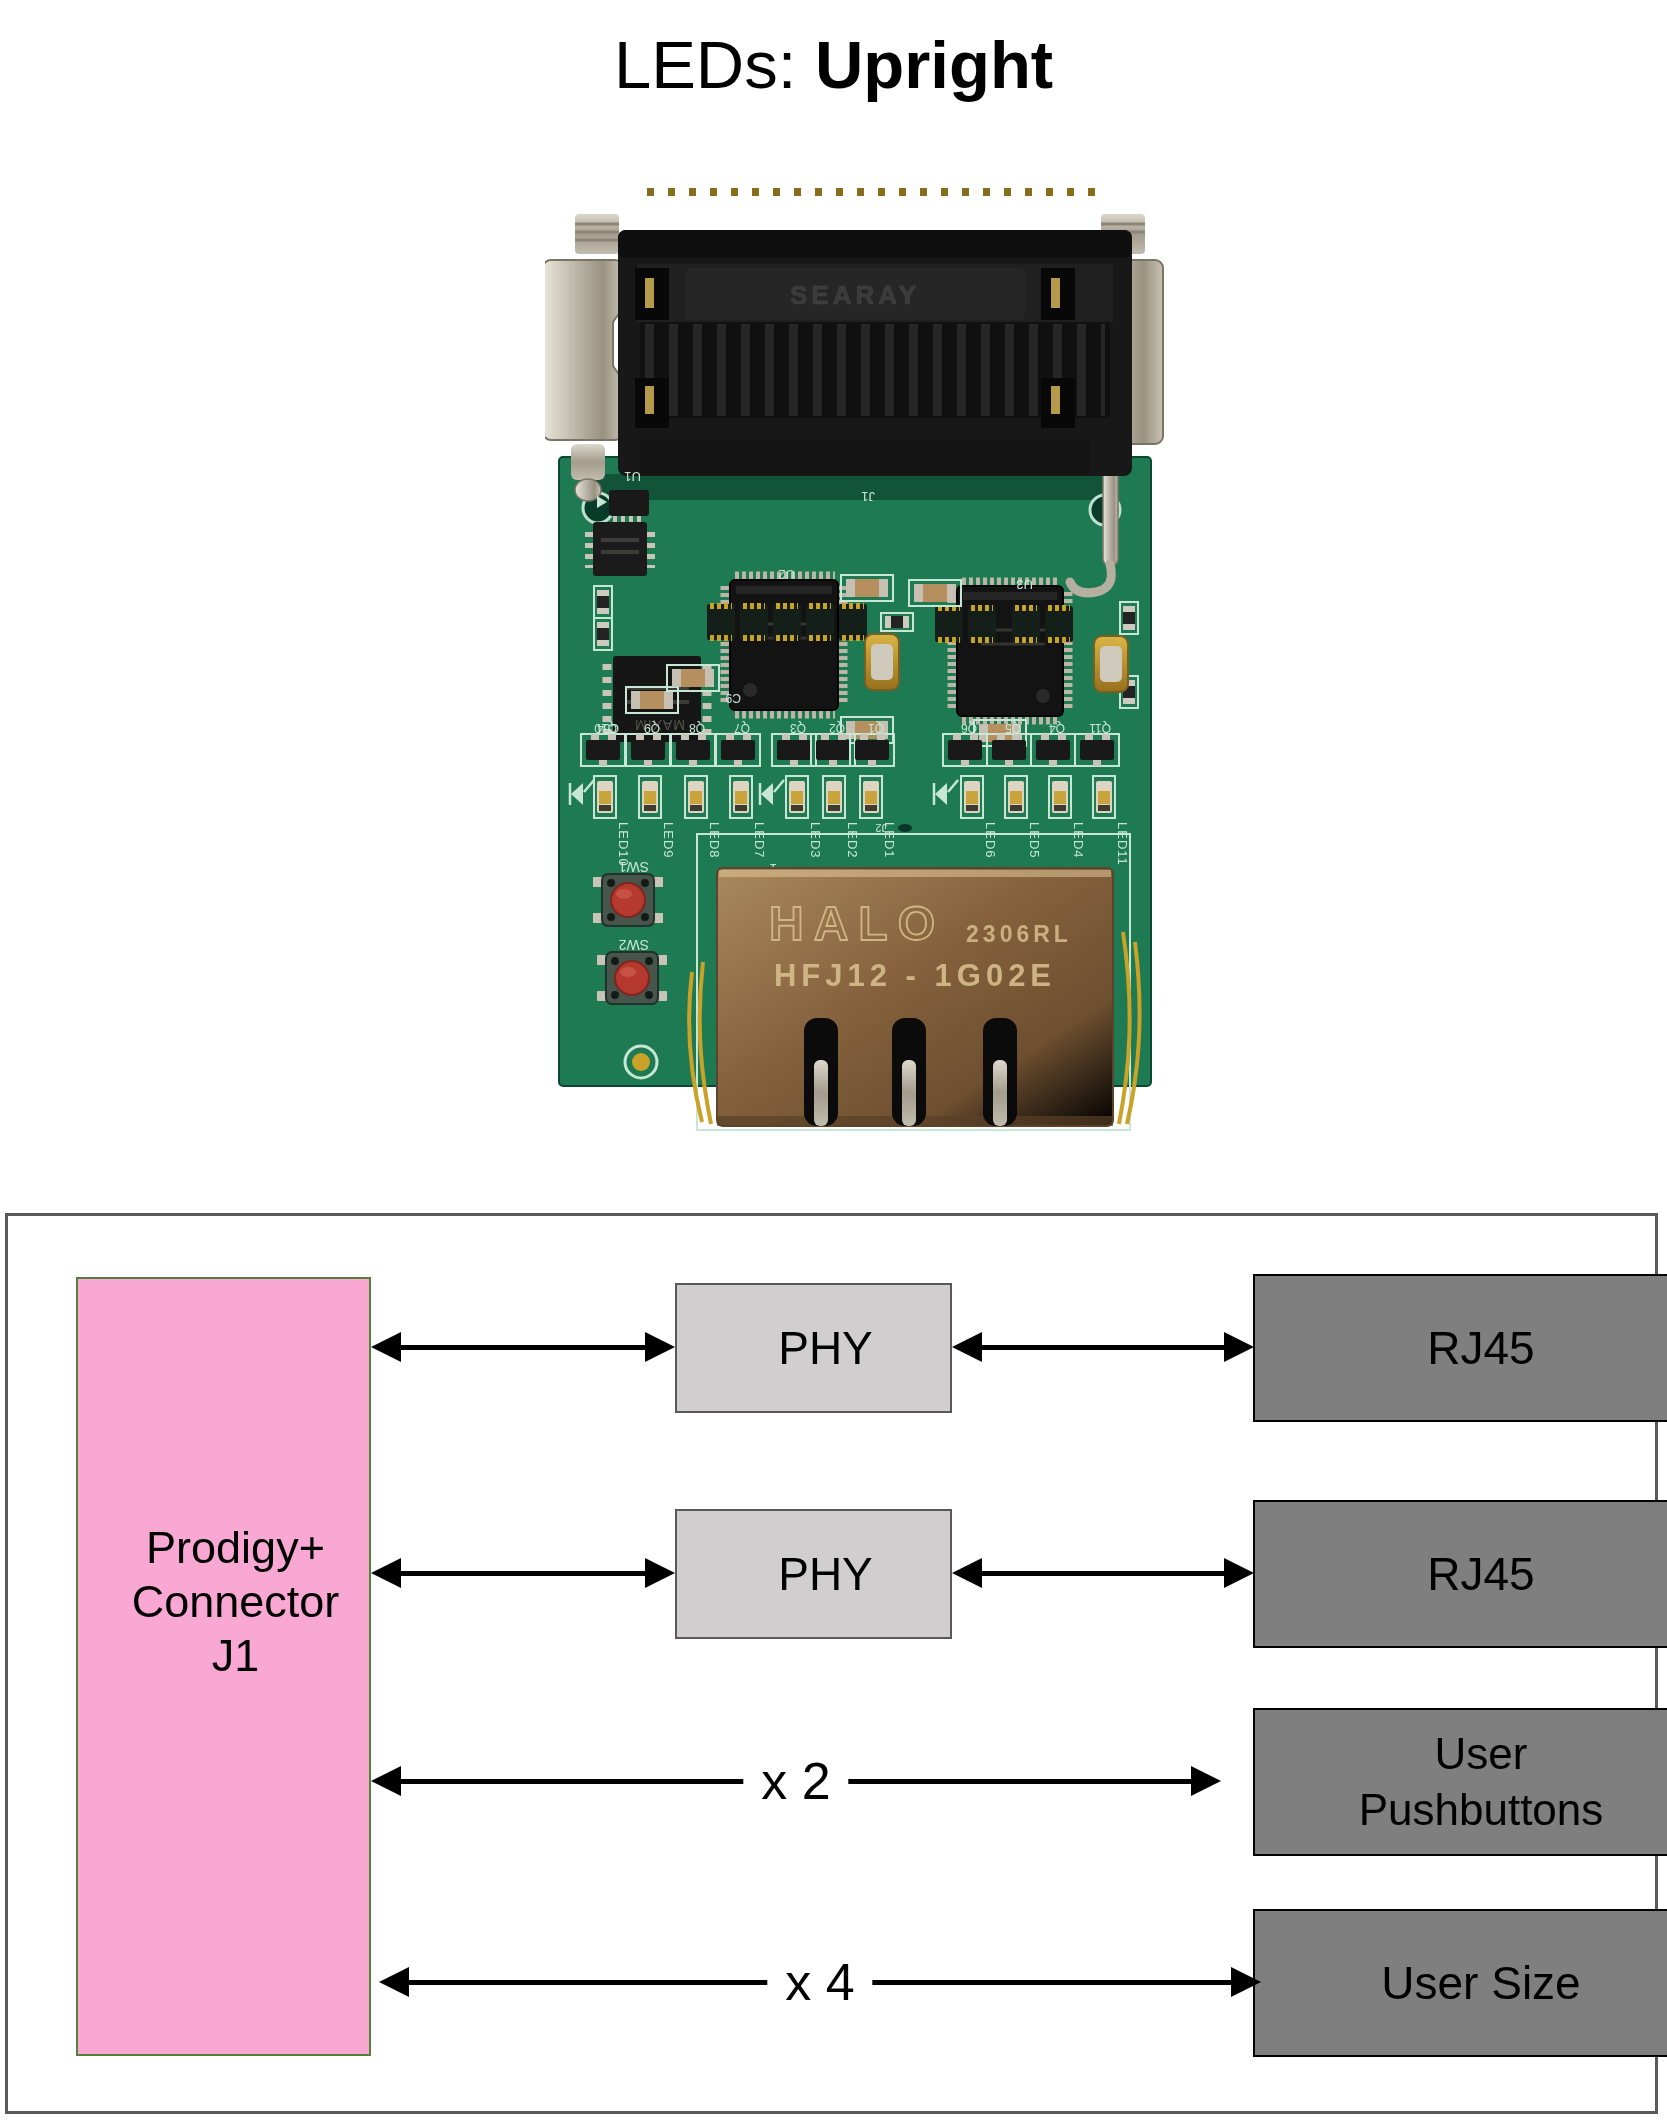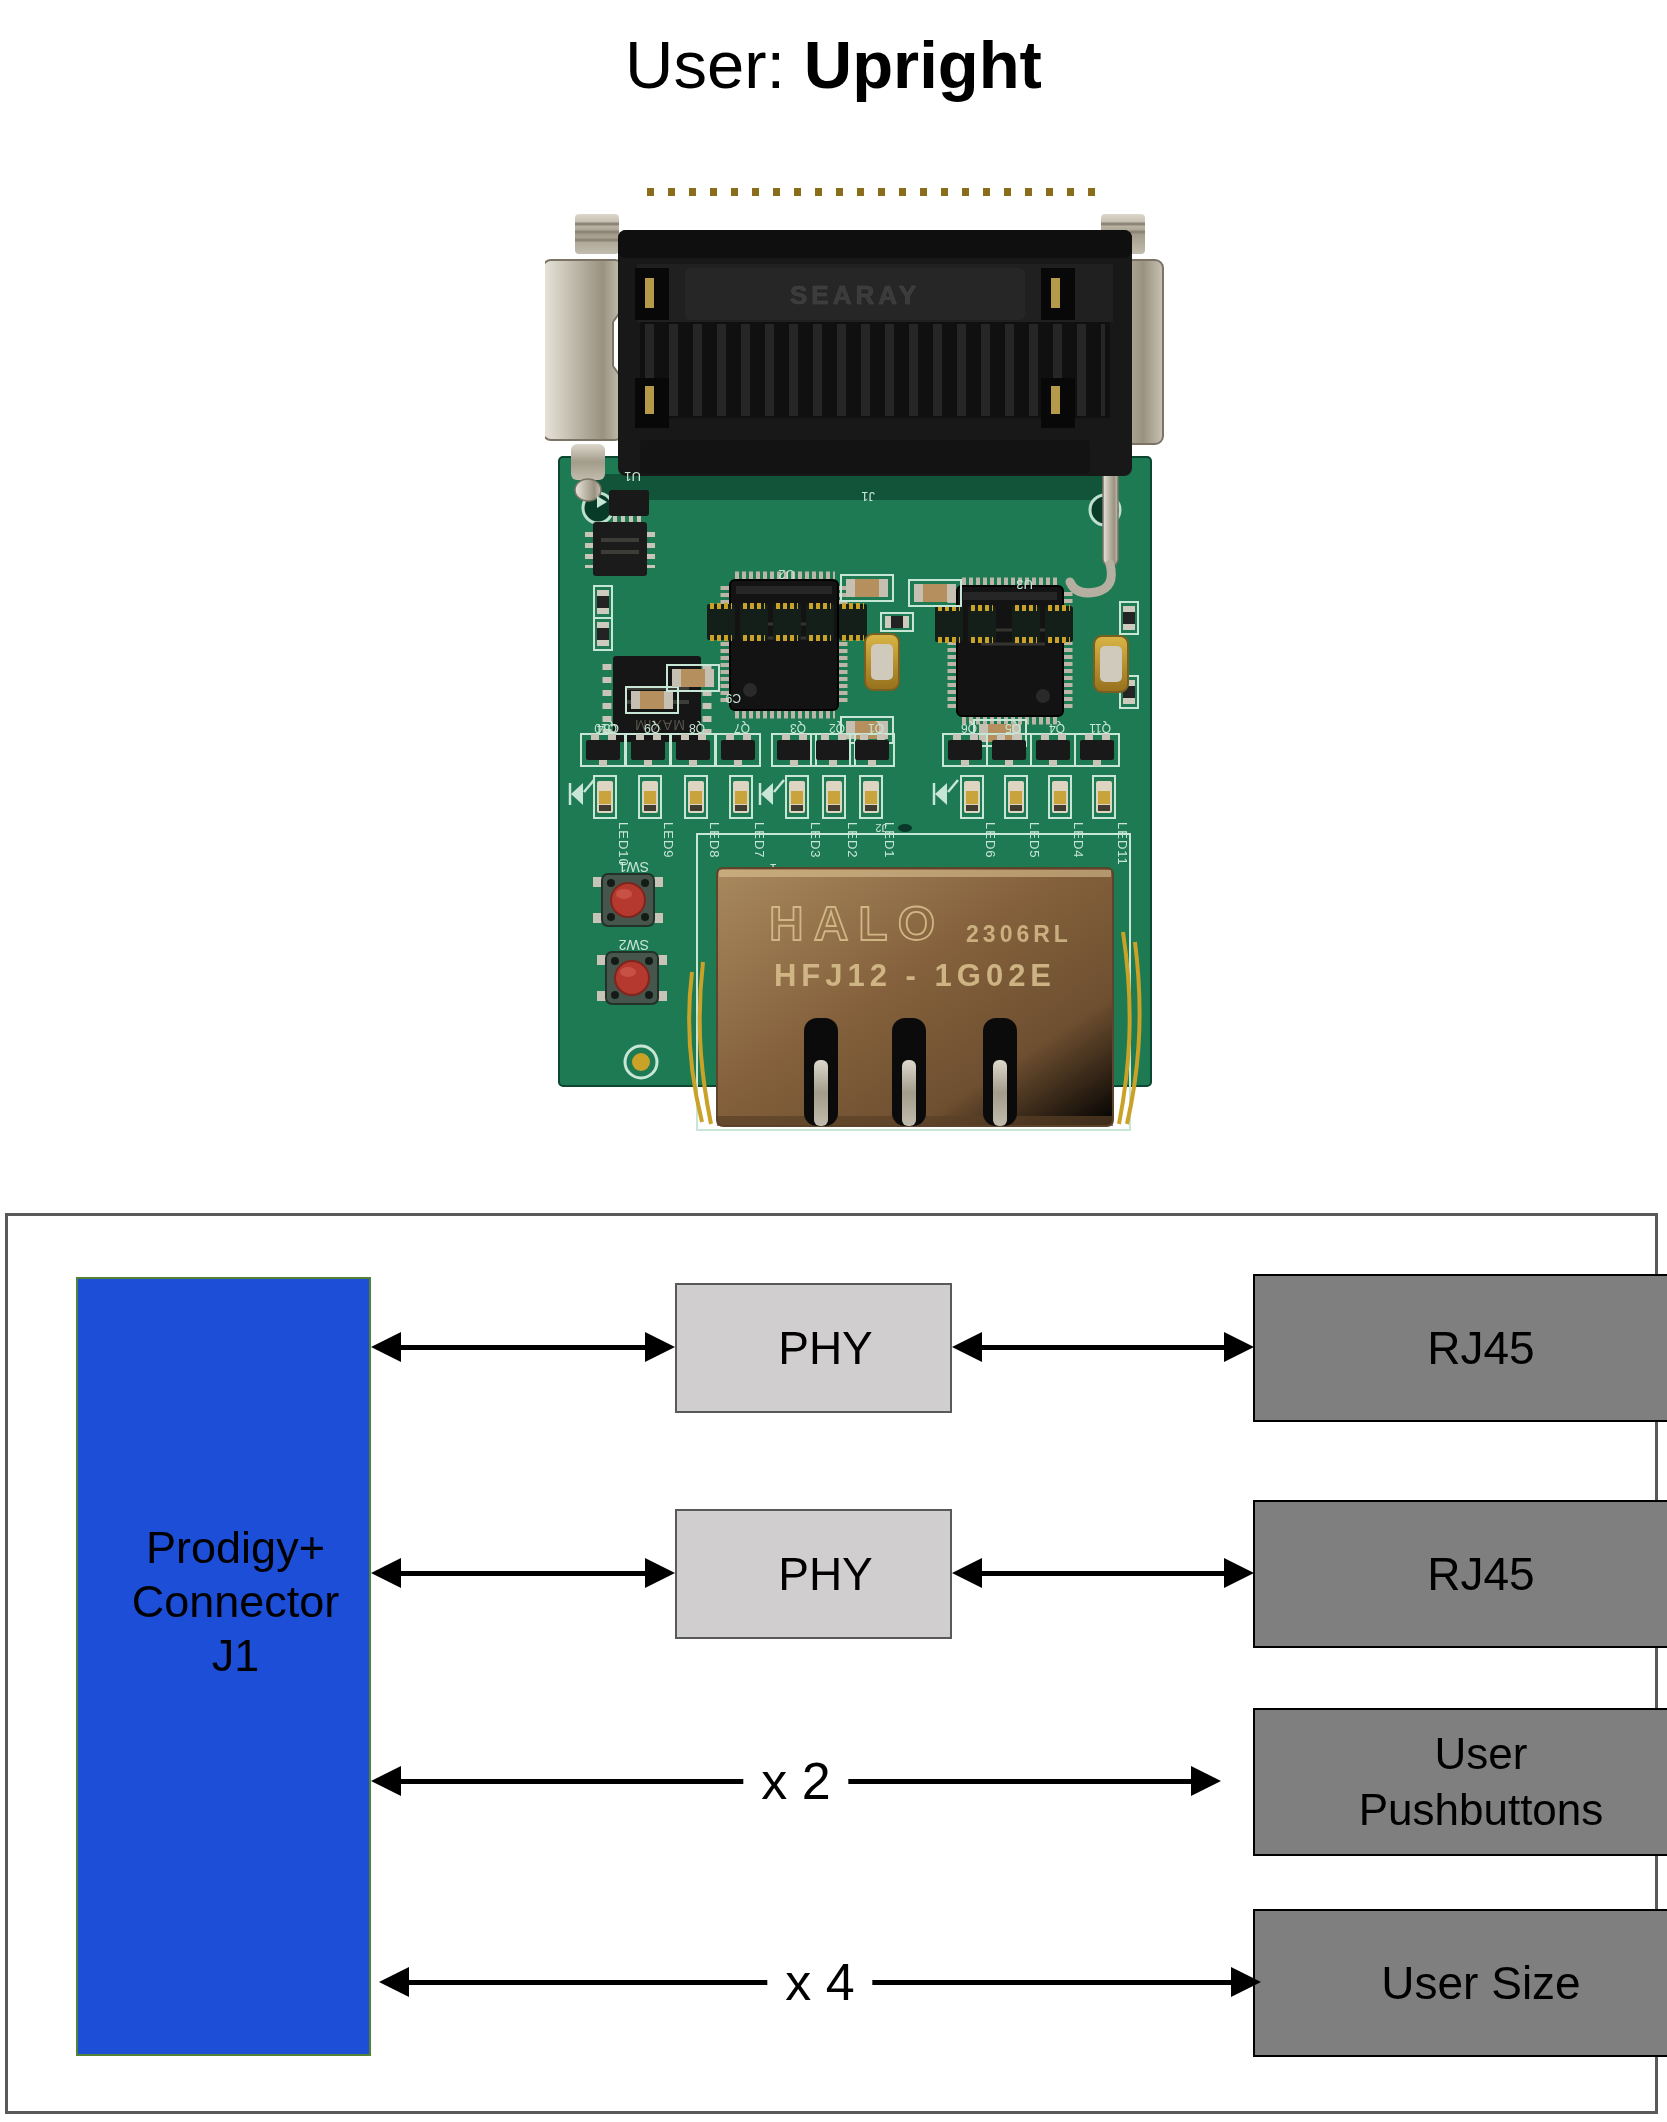--- a/index.html
+++ b/index.html
@@ -7,21 +7,21 @@
        font-family:"Liberation Sans","DejaVu Sans",sans-serif;color:#000;}
   .abs{position:absolute;}
   
   .page-title{top:26px;left:0;width:1667px;text-align:center;font-size:67px;letter-spacing:0;}
   .page-title .em{font-weight:bold;}
   
   .frame{left:5px;top:1213px;width:1653px;height:901px;border:3px solid #595959;background:#fff;box-sizing:border-box;}
   
   .block{position:absolute;display:flex;flex-direction:column;align-items:center;justify-content:center;
          text-align:center;box-sizing:border-box;font-size:46px;line-height:56px;padding-left:24px;}
-  .block-green{left:76px;top:1277px;width:295px;height:779px;background:#1d4ed8;border:2px solid #538135;
+  .block-green{left:76px;top:1277px;width:295px;height:779px;background:#f9a8d4;border:2px solid #538135;
                font-size:45px;line-height:54px;padding-bottom:130px;}
   .block-light{width:277px;height:130px;background:#d0cece;border:2px solid #595959;left:675px;}
   .block-dark{width:432px;height:148px;background:#7f7f7f;border:2px solid #000;left:1253px;}
   .phy-top{top:1283px;}
   .phy-bottom{top:1509px;}
   .rj45-top{top:1274px;}
   .rj45-bottom{top:1500px;}
   .pushbuttons{top:1708px;font-size:44px;line-height:56px;}
   .userleds{top:1909px;}
   
@@ -40,21 +40,21 @@
   .a-r3{left:371px;top:1765px;width:850px;}
   .a-r4{left:379px;top:1966px;width:882px;}
   
   .pcb-photo{left:545px;top:172px;width:620px;height:965px;}
   svg text{font-family:"Liberation Sans","DejaVu Sans",sans-serif;}
 </style>
 </head>
 <body>
 
 <div class="abs page-title">
-  <span>User: </span><span class="em">Upright</span>
+  <span>LEDs: </span><span class="em">Upright</span>
 </div>
 
 <svg class="abs pcb-photo" viewBox="0 0 620 965" width="620" height="965">
   <defs>
     <linearGradient id="metalGrad" x1="0" y1="0" x2="1" y2="0">
       <stop offset="0" stop-color="#e9e5da"></stop>
         <stop offset="0.45" stop-color="#b8b2a4"></stop>
       <stop offset="0.75" stop-color="#99927f"></stop>
         <stop offset="1" stop-color="#c9c3b5"></stop>
     </linearGradient>

